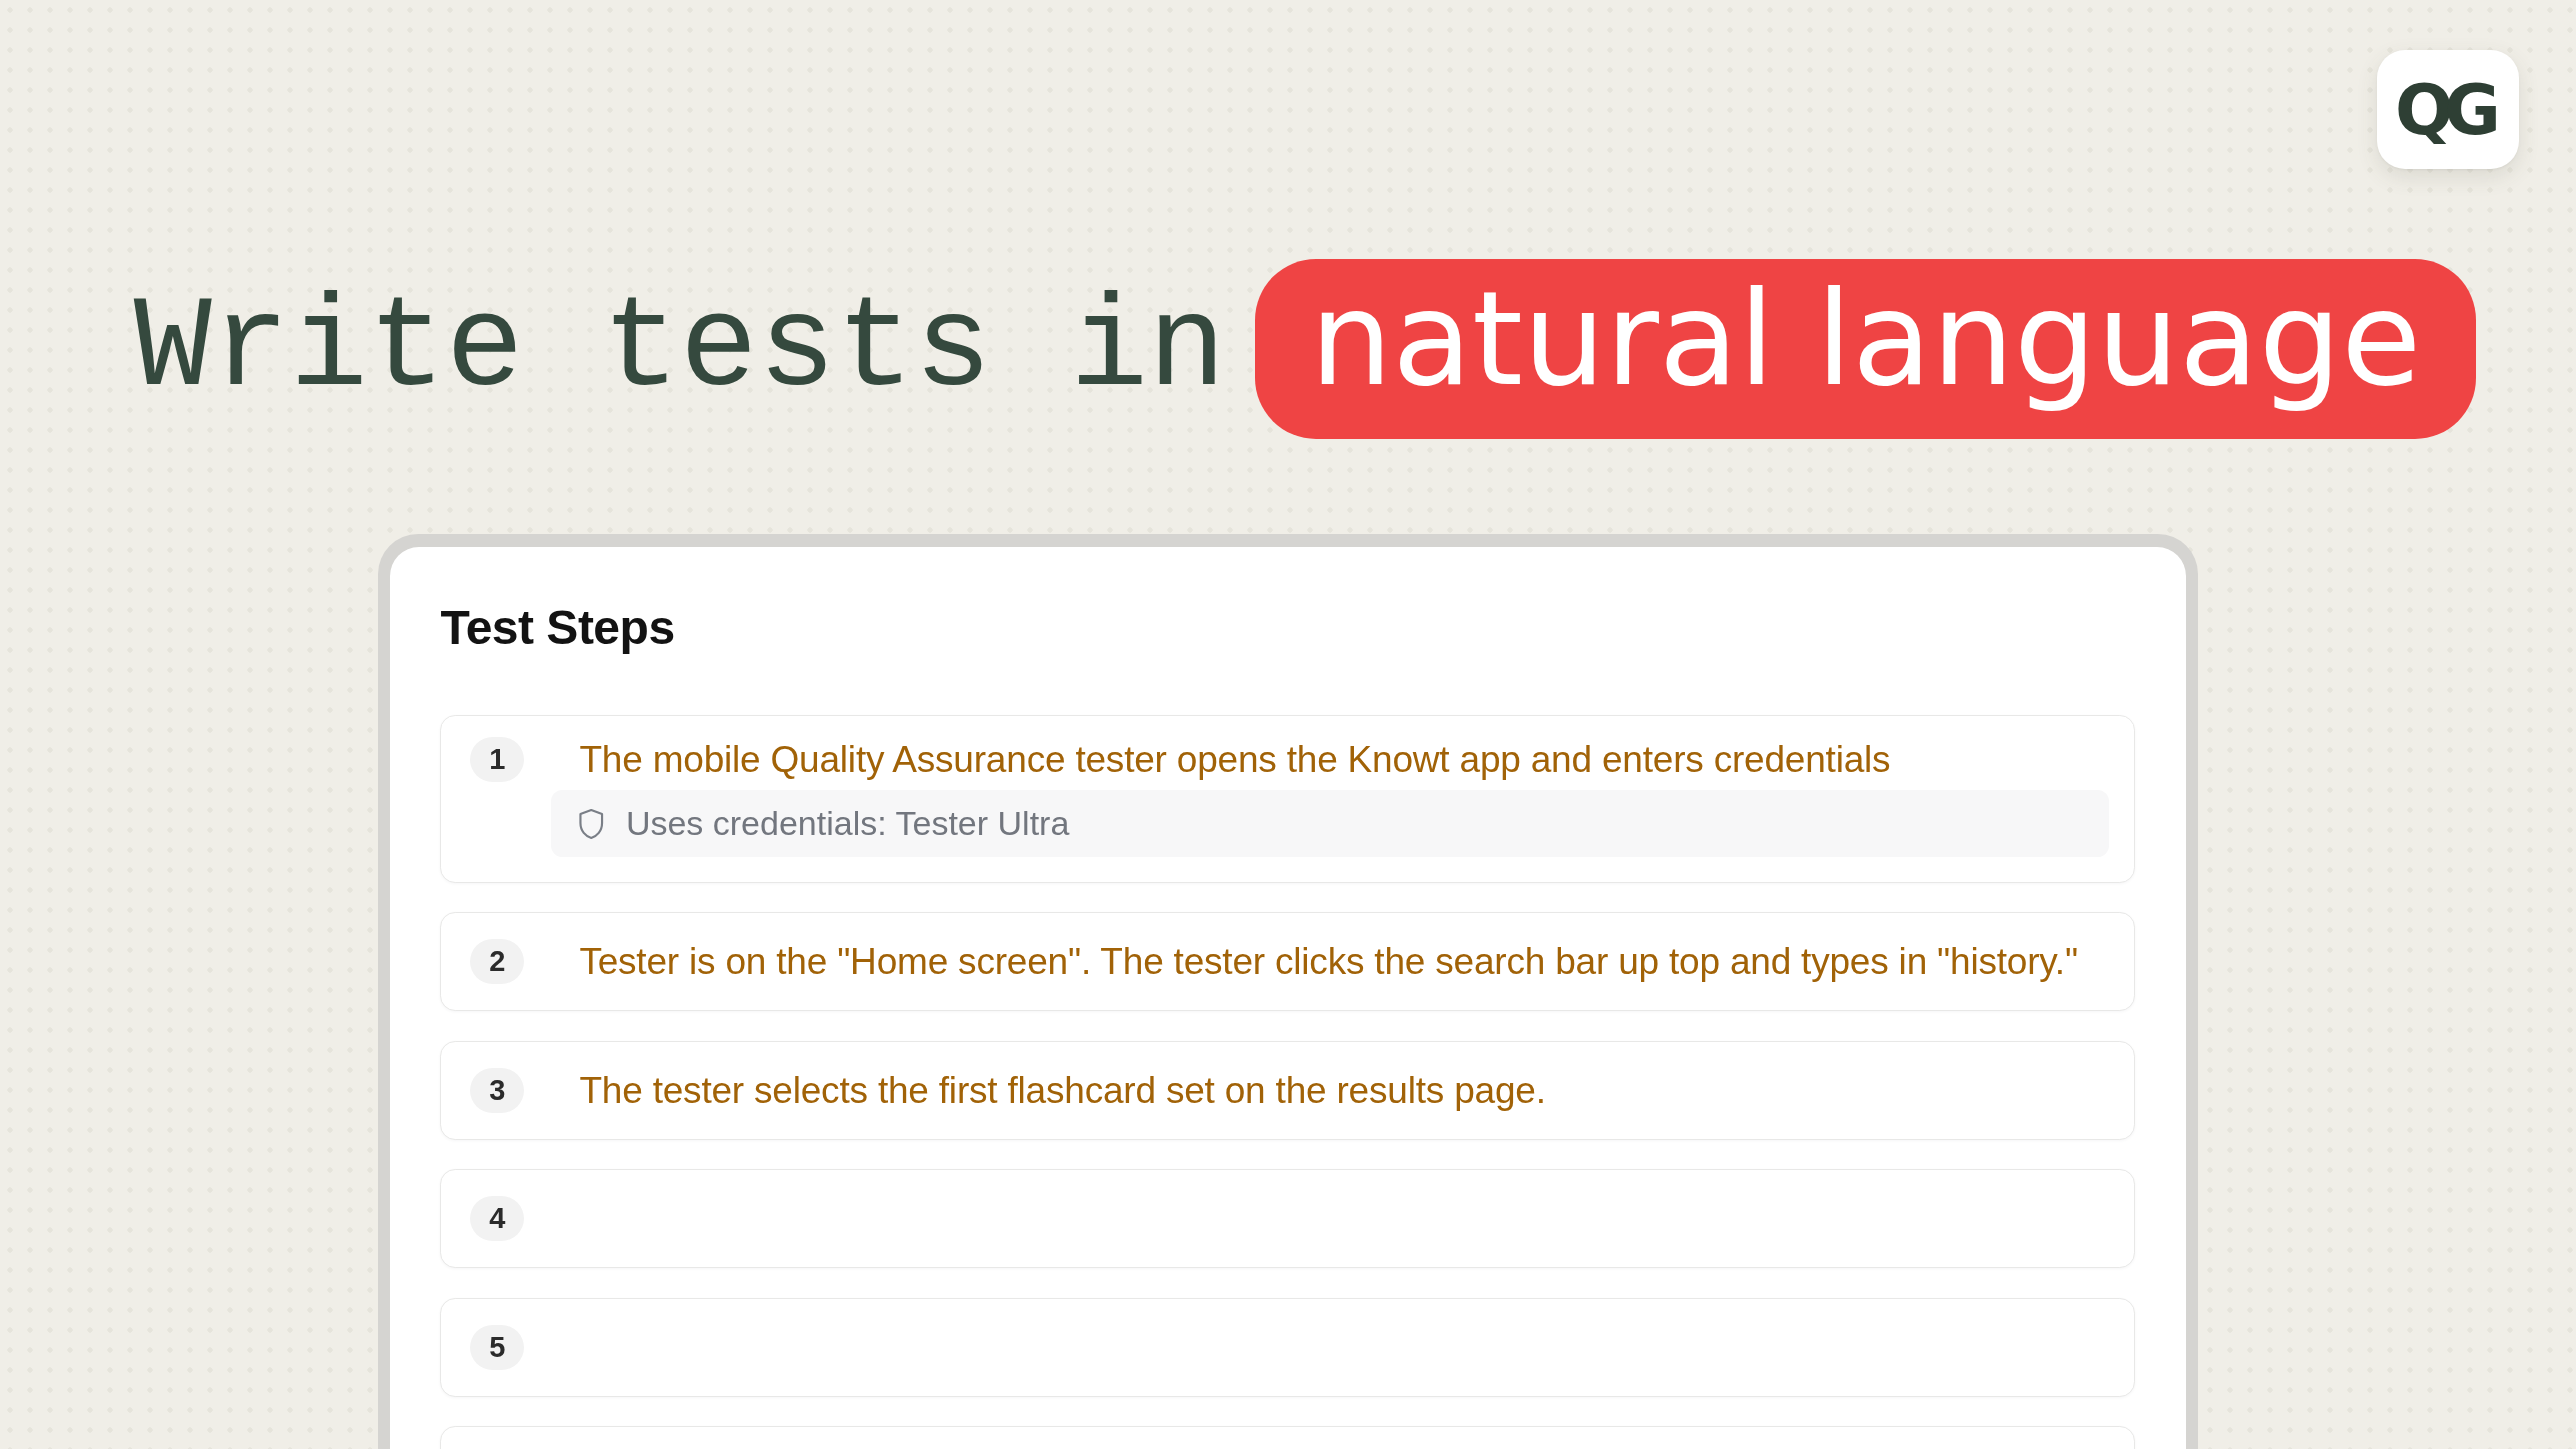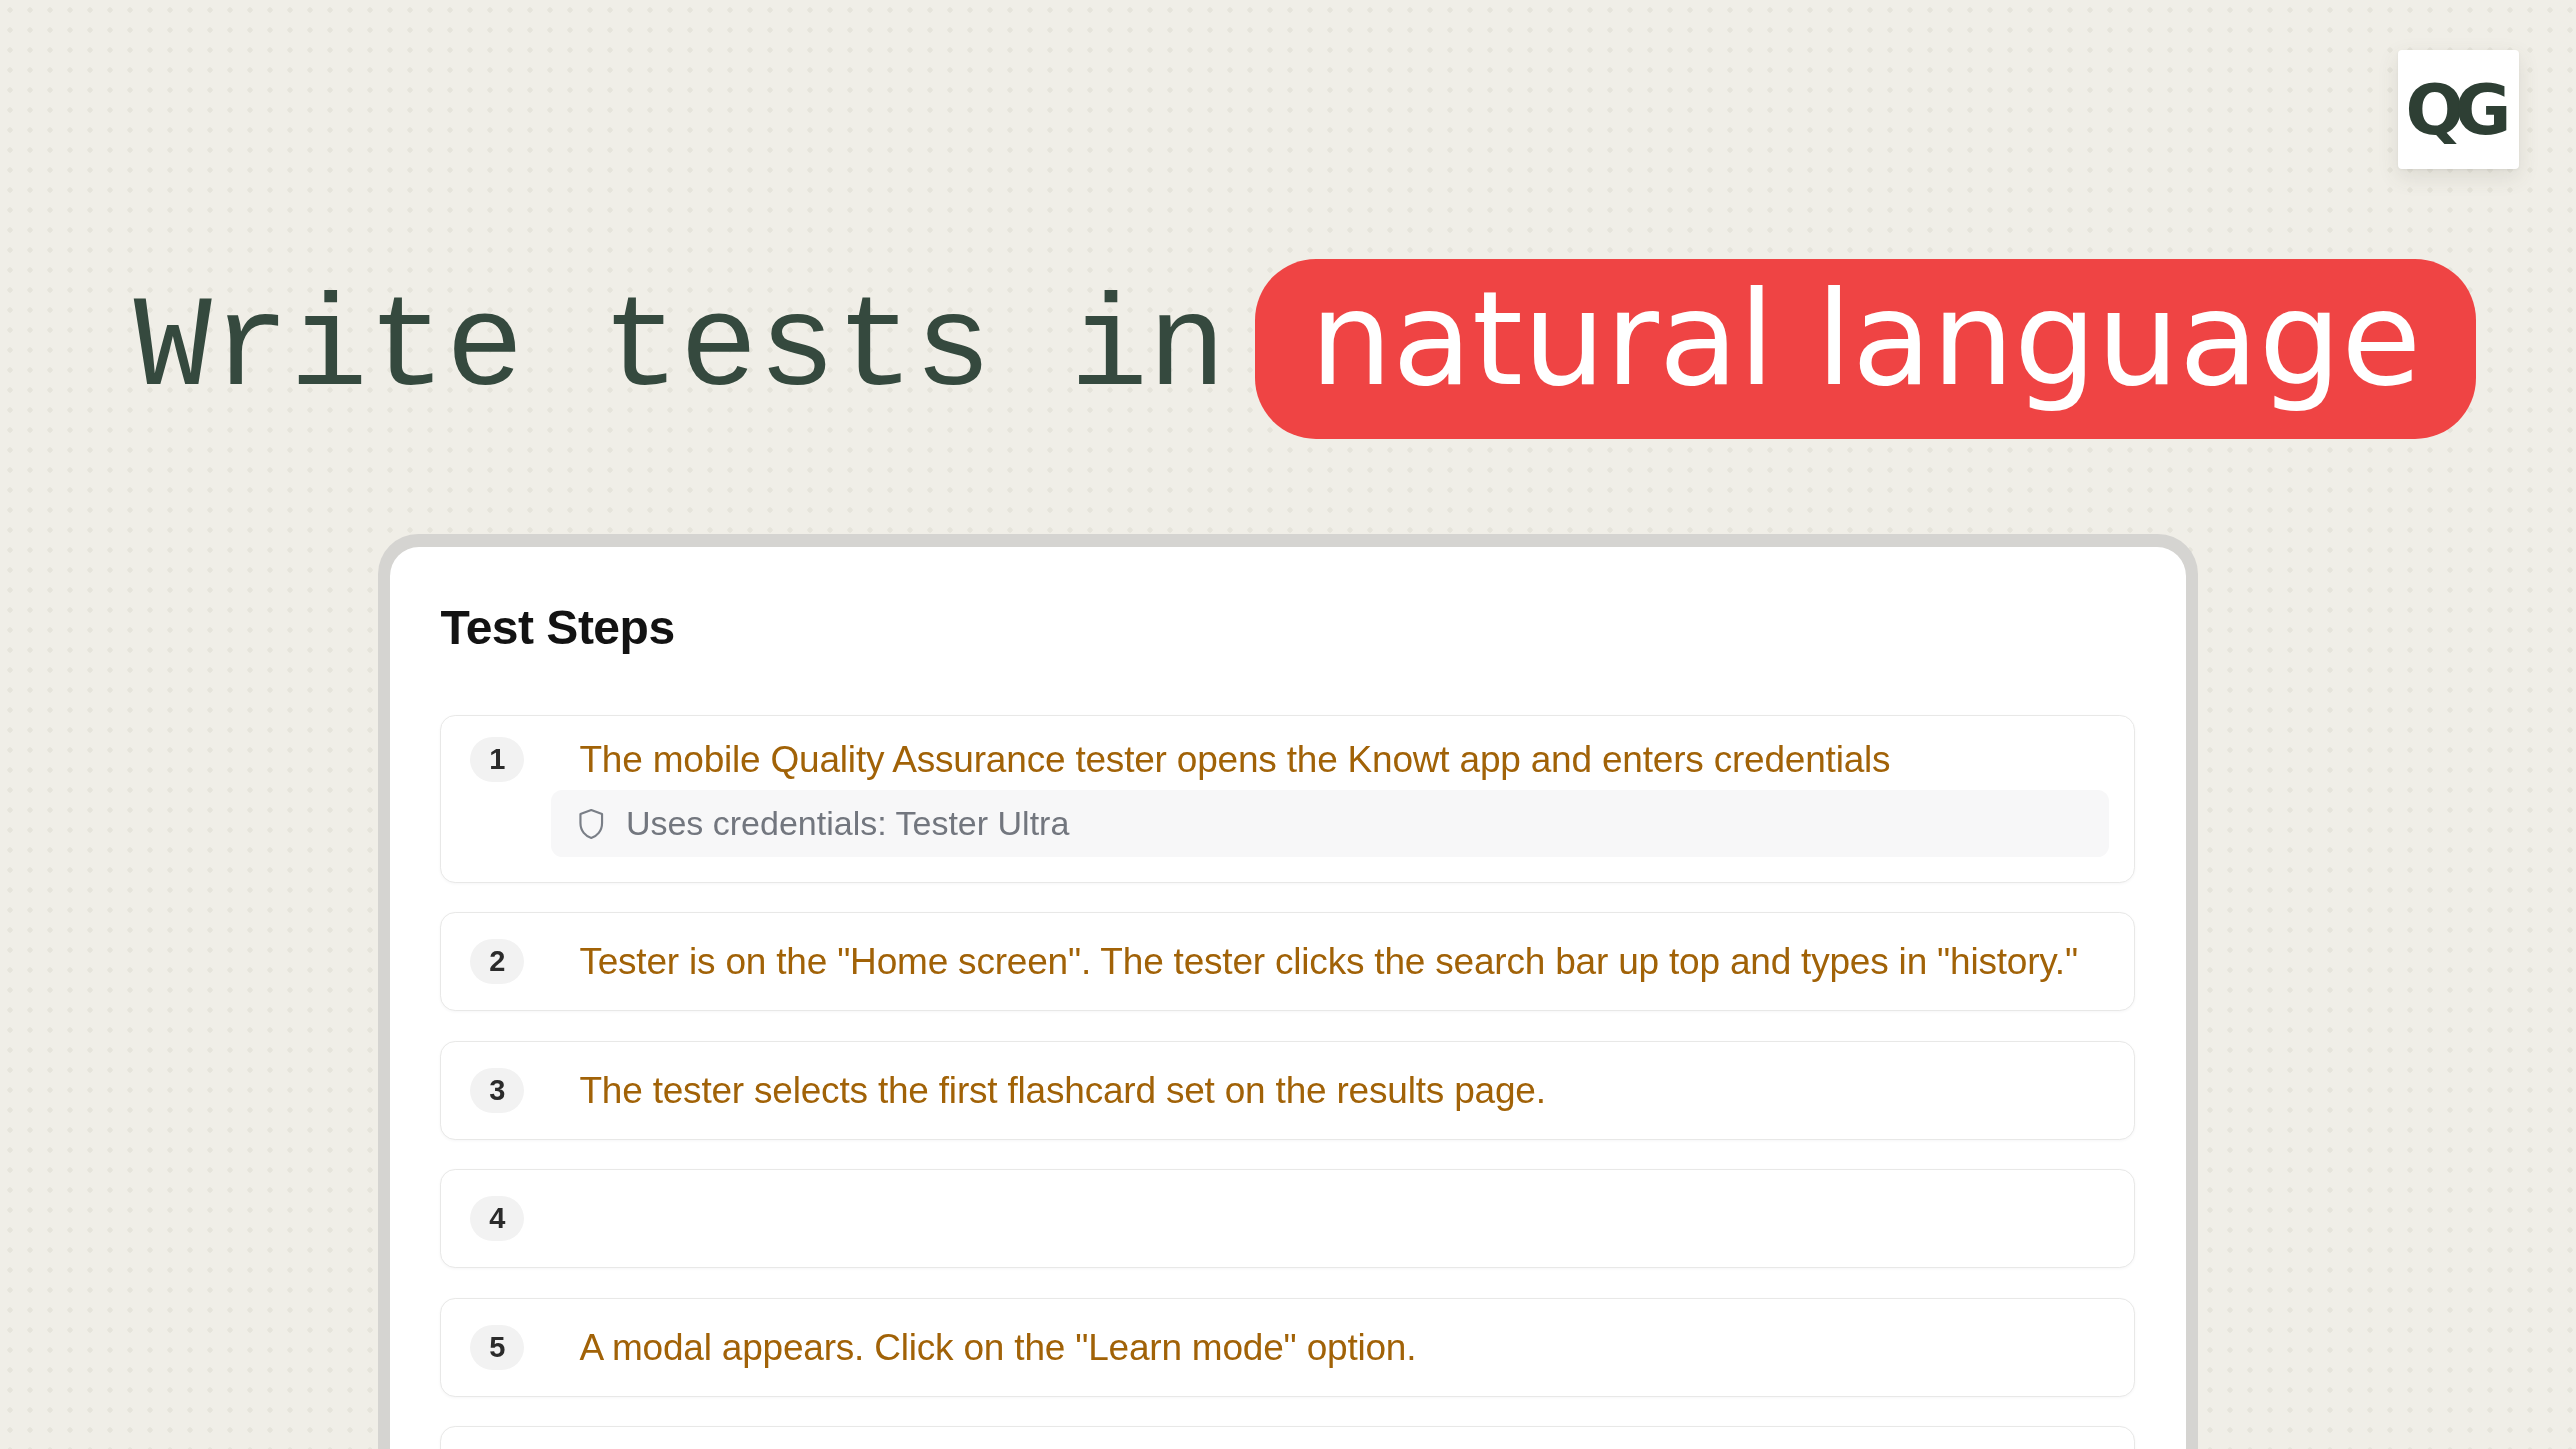--- a/index.html
+++ b/index.html
@@ -9,23 +9,23 @@
     position: relative;
     background-color: #f0eee7;
     background-image: radial-gradient(#e6e4db 2.5px, rgba(0,0,0,0) 2.7px);
     background-size: 20px 20px;
     font-family: "Liberation Sans", sans-serif;
   }
 
   
   .logo-tile {
     position: absolute; top: 50px; right: 57px;
-    width: 121px; height: 119px;
+    width: 142px; height: 119px;
     background: #ffffff;
-    border-radius: 4px;
+    border-radius: 28px;
     box-shadow: 0 7.6px 21px rgba(70,70,55,0.12), 0 1px 2.9px rgba(0,0,0,0.05);
     display: flex; align-items: center; justify-content: center;
     cursor: pointer;
   }
   .logo-text {
     font-family: "DejaVu Sans", sans-serif;
     font-weight: 800; font-size: 69px;
     letter-spacing: -9.5px; padding-right: 9.5px;
     color: #2e3f34;
   }
@@ -175,22 +175,18 @@
   <div class="step-card">
     <div class="step-badge">
       <span>4</span>
     </div>
   </div>
 
   <div class="step-card">
     <div class="step-badge">
       <span>5</span>
     </div>
-    <div class="step-body">
-      <div class="step-text">A modal appears. Click on the "Learn mode" option.</div>
-
-    </div>
   </div>
 <div class="step-card partial"></div>
       </div>
   </div>
 </div>
 
 
 </body></html>

